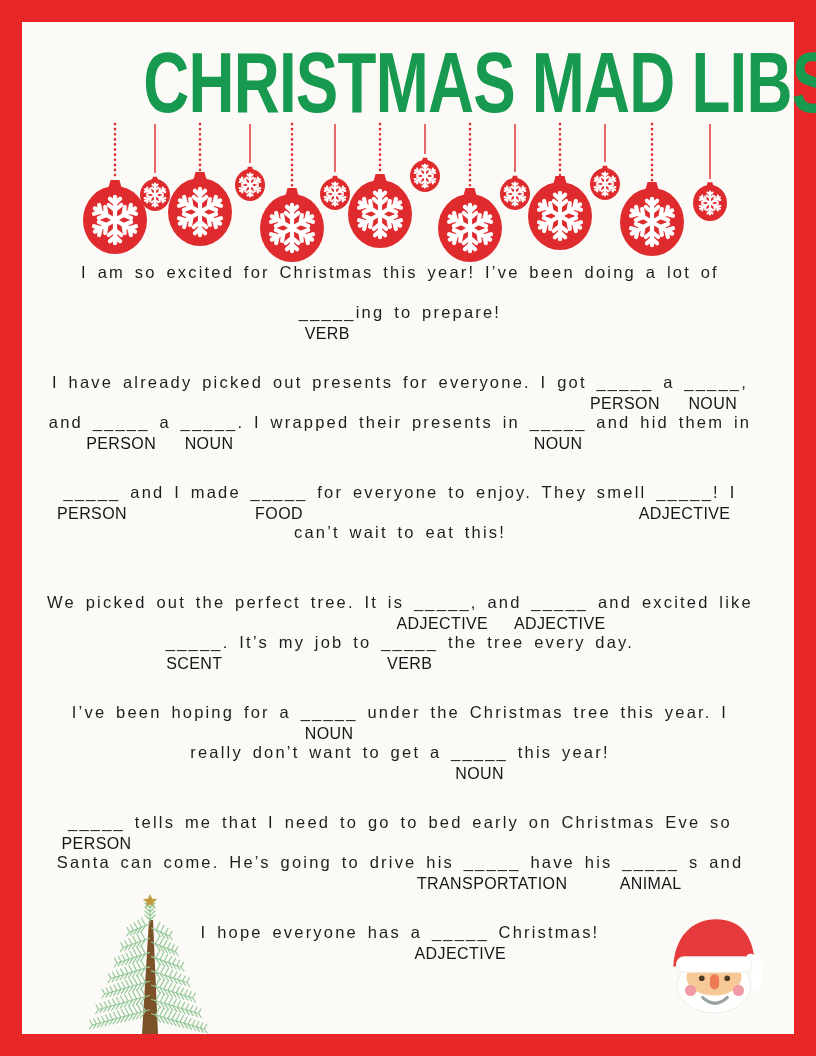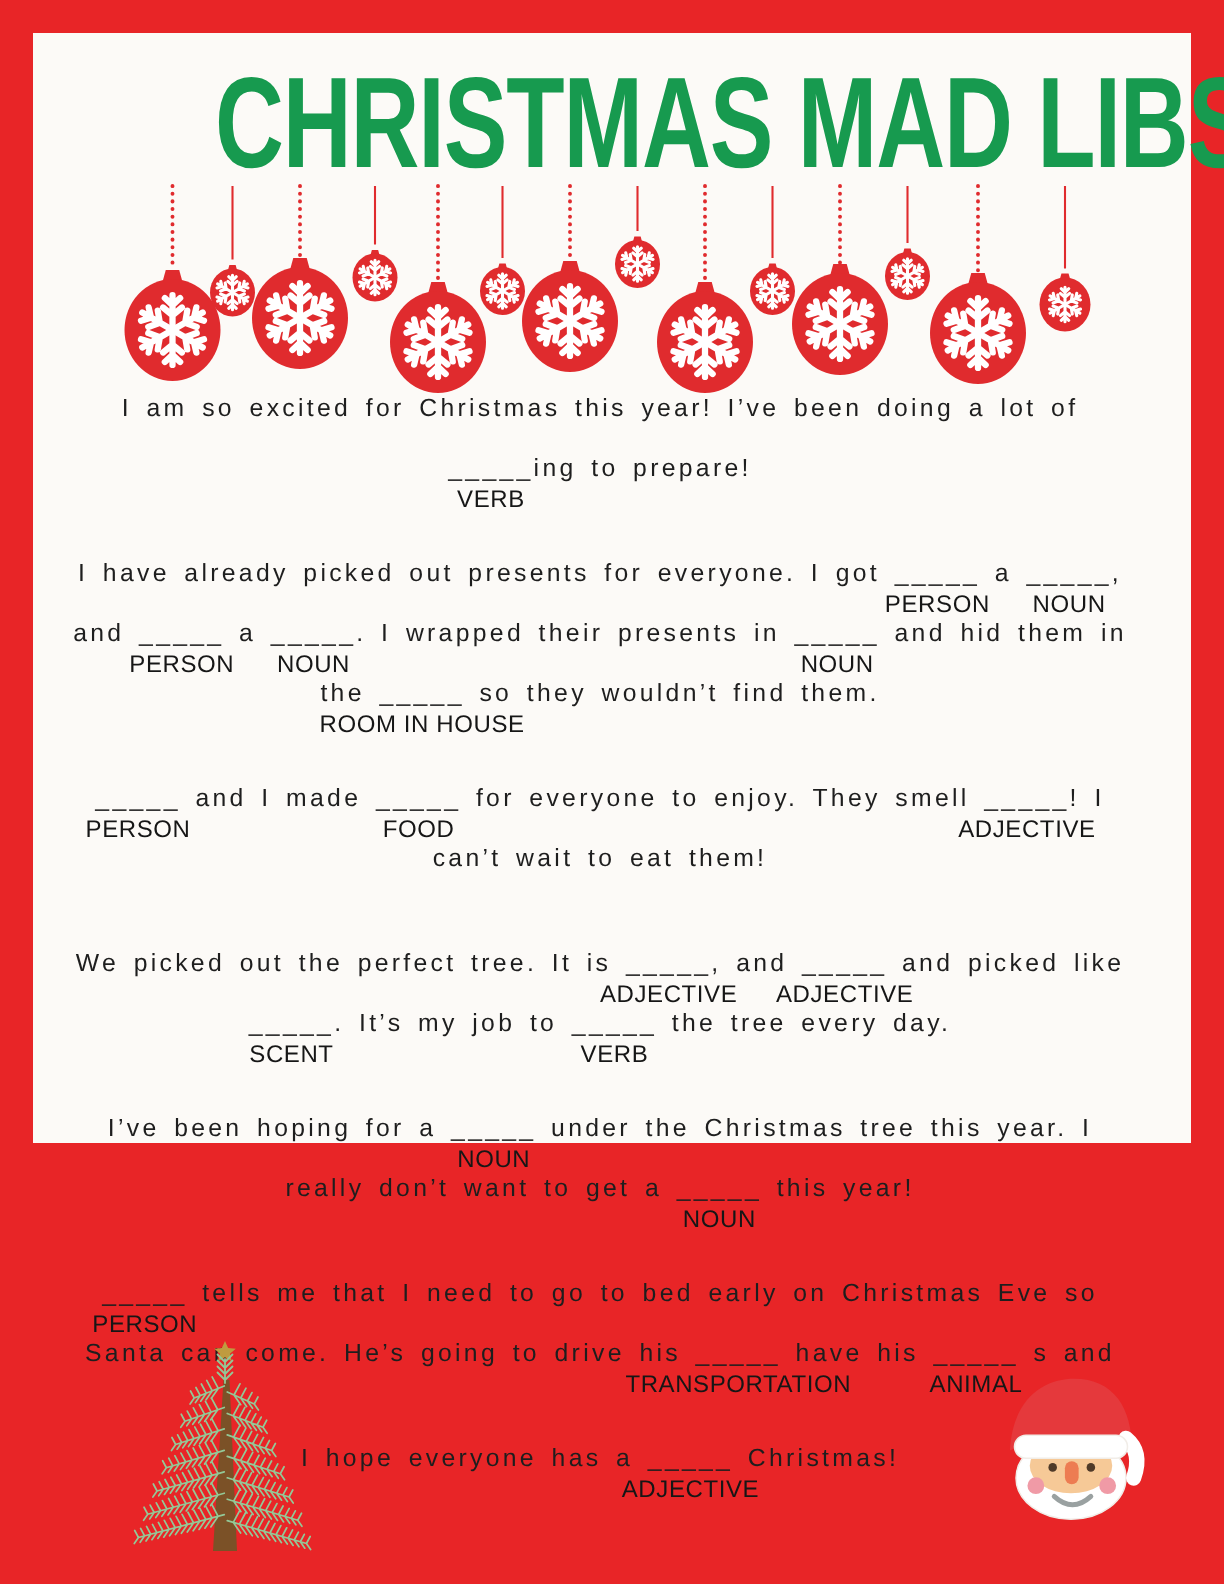--- a/index.html
+++ b/index.html
@@ -5,21 +5,21 @@
   :root{
     --border_red:#e82527; --title_green:#179a4f; --ornament_red:#e02b2e;
     --text_dark:#1e1e1e; --paper:#fcfaf7; --tree_green:#93c897;
     --trunk_brown:#7b5127; --star_gold:#bf9b3f; --santa_hat_red:#e5393c;
     --santa_skin:#f6c997; --santa_nose:#ed7c52; --santa_cheek:#f09aa6;
     --santa_eye:#4f3a28; --santa_smile:#9aa1a1;
   }
   html,body{margin:0;padding:0}
   .page{position:relative;width:816px;height:1056px;background:var(--border_red);
         overflow:hidden;font-family:"Liberation Sans",sans-serif}
-  .sheet{position:absolute;left:22px;top:22px;width:772px;height:740px;background:var(--paper)}
+  .sheet{position:absolute;left:22px;top:22px;width:772px;height:1012px;background:var(--paper)}
   .title{text-align:center;margin-top:20px;height:80px;overflow:visible}
   .title-inner{display:inline-block;font-weight:bold;font-size:86px;line-height:80px;
         color:var(--title_green);transform:scaleX(.74);transform-origin:50% 50%;
         letter-spacing:-1px;white-space:nowrap}
   .orns{position:absolute;left:0;top:100px;width:772px;height:152px;display:block}
   .madlibs{position:absolute;left:0;top:230px;width:772px;text-align:center;
         color:var(--text_dark);font-size:16.5px;letter-spacing:2.2px;word-spacing:3px}
   .para{margin:0 16px 30px 0}
   .line{line-height:40px;white-space:pre}
   .blank{position:relative;display:inline-block}
@@ -141,28 +141,27 @@
     </svg>
 
     <div class="madlibs" id="madlibs">
         <div class="para">
           <div class="line"><span>I am so excited for Christmas this year! I’ve been doing a lot of</span></div>
           <div class="line"><span class="blank"><span>_____</span><span class="lbl">VERB</span></span><span>ing to prepare!</span></div>
         </div>
         <div class="para">
           <div class="line"><span>I have already picked out presents for everyone. I got </span><span class="blank"><span>_____</span><span class="lbl">PERSON</span></span><span> a </span><span class="blank"><span>_____</span><span class="lbl">NOUN</span></span><span>,</span></div>
           <div class="line"><span>and </span><span class="blank"><span>_____</span><span class="lbl">PERSON</span></span><span> a </span><span class="blank"><span>_____</span><span class="lbl">NOUN</span></span><span>. I wrapped their presents in </span><span class="blank"><span>_____</span><span class="lbl">NOUN</span></span><span> and hid them in</span></div>
-          <div class="line"><span>the </span><span class="blank"><span>_____</span><span class="lbl">ROOM IN HOUSE</span></span><span> so they wouldn’t find them.</span></div>
         </div>
         <div class="para">
           <div class="line"><span class="blank"><span>_____</span><span class="lbl">PERSON</span></span><span> and I made </span><span class="blank"><span>_____</span><span class="lbl">FOOD</span></span><span> for everyone to enjoy. They smell </span><span class="blank"><span>_____</span><span class="lbl">ADJECTIVE</span></span><span>! I</span></div>
-          <div class="line"><span>can’t wait to eat them!</span></div>
-        </div>
-        <div class="para">
-          <div class="line"><span>We picked out the perfect tree. It is </span><span class="blank"><span>_____</span><span class="lbl">ADJECTIVE</span></span><span>, and </span><span class="blank"><span>_____</span><span class="lbl">ADJECTIVE</span></span><span> and picked like</span></div>
+          <div class="line"><span>can’t wait to eat this!</span></div>
+        </div>
+        <div class="para">
+          <div class="line"><span>We picked out the perfect tree. It is </span><span class="blank"><span>_____</span><span class="lbl">ADJECTIVE</span></span><span>, and </span><span class="blank"><span>_____</span><span class="lbl">ADJECTIVE</span></span><span> and excited like</span></div>
           <div class="line"><span class="blank"><span>_____</span><span class="lbl">SCENT</span></span><span>. It’s my job to </span><span class="blank"><span>_____</span><span class="lbl">VERB</span></span><span> the tree every day.</span></div>
         </div>
         <div class="para">
           <div class="line"><span>I’ve been hoping for a </span><span class="blank"><span>_____</span><span class="lbl">NOUN</span></span><span> under the Christmas tree this year. I</span></div>
           <div class="line"><span>really don’t want to get a </span><span class="blank"><span>_____</span><span class="lbl">NOUN</span></span><span> this year!</span></div>
         </div>
         <div class="para">
           <div class="line"><span class="blank"><span>_____</span><span class="lbl">PERSON</span></span><span> tells me that I need to go to bed early on Christmas Eve so</span></div>
           <div class="line"><span>Santa can come. He’s going to drive his </span><span class="blank"><span>_____</span><span class="lbl">TRANSPORTATION</span></span><span> have his </span><span class="blank"><span>_____</span><span class="lbl">ANIMAL</span></span><span> s and</span></div>
         </div>

